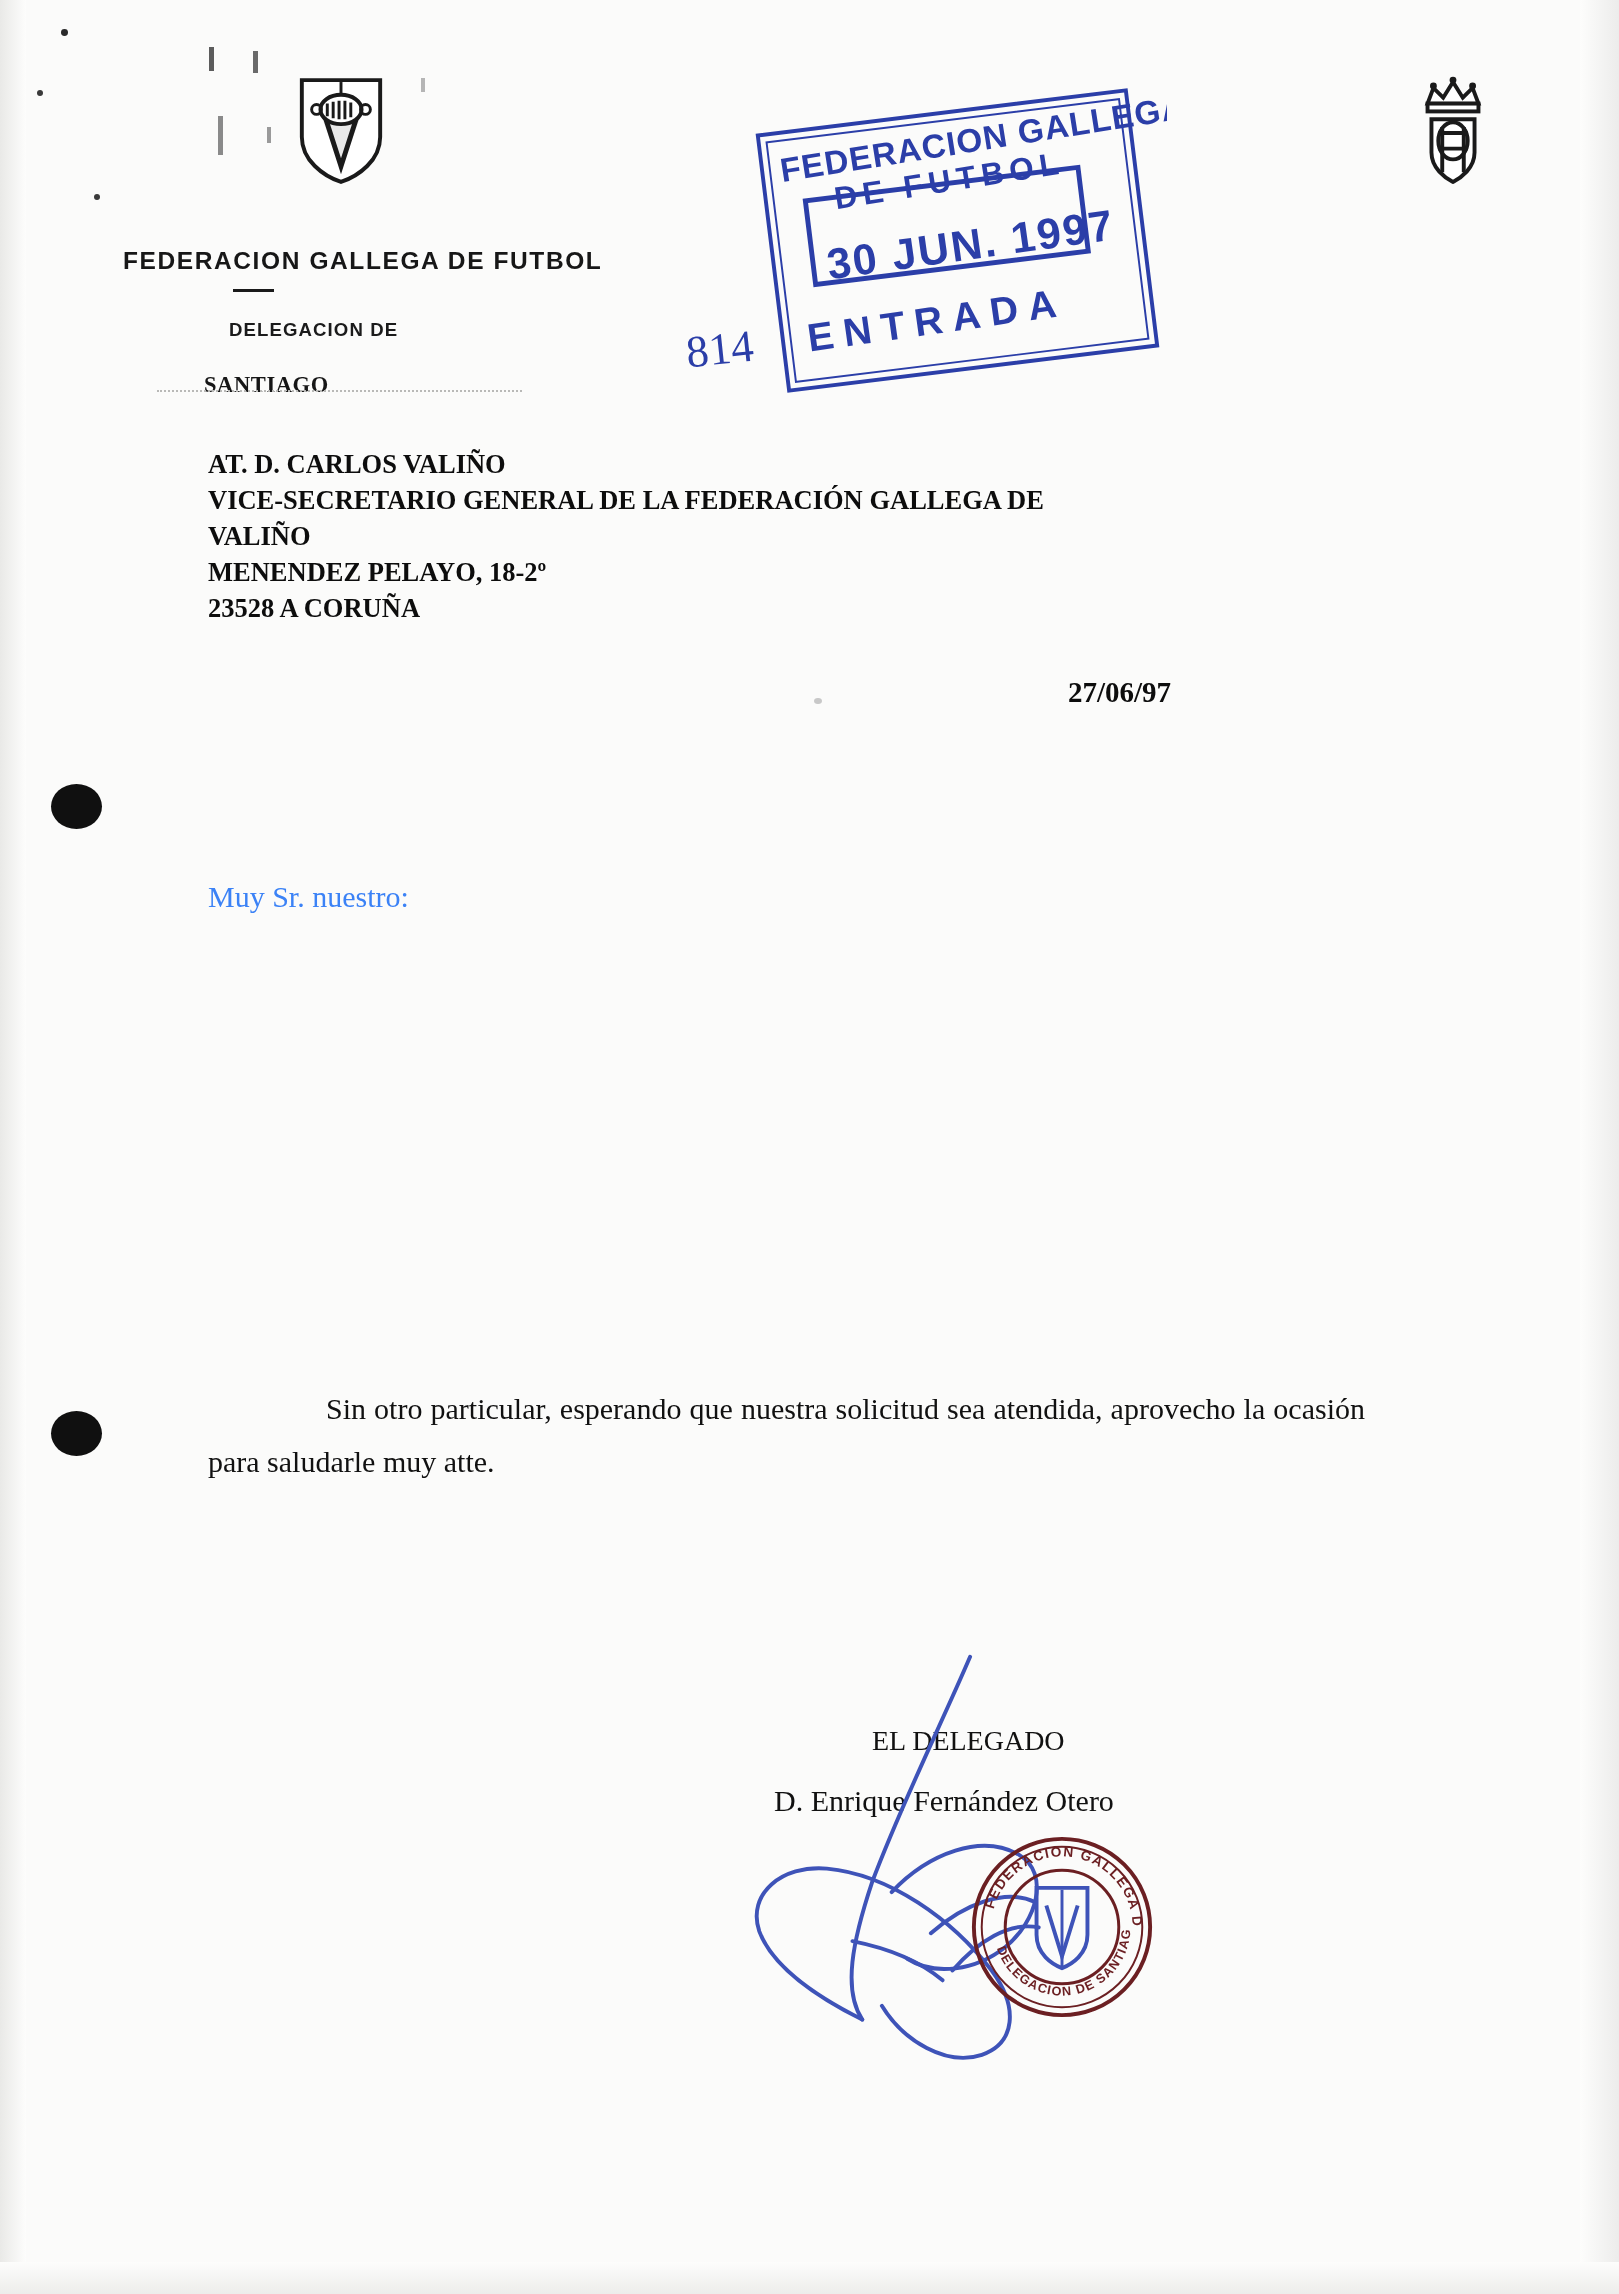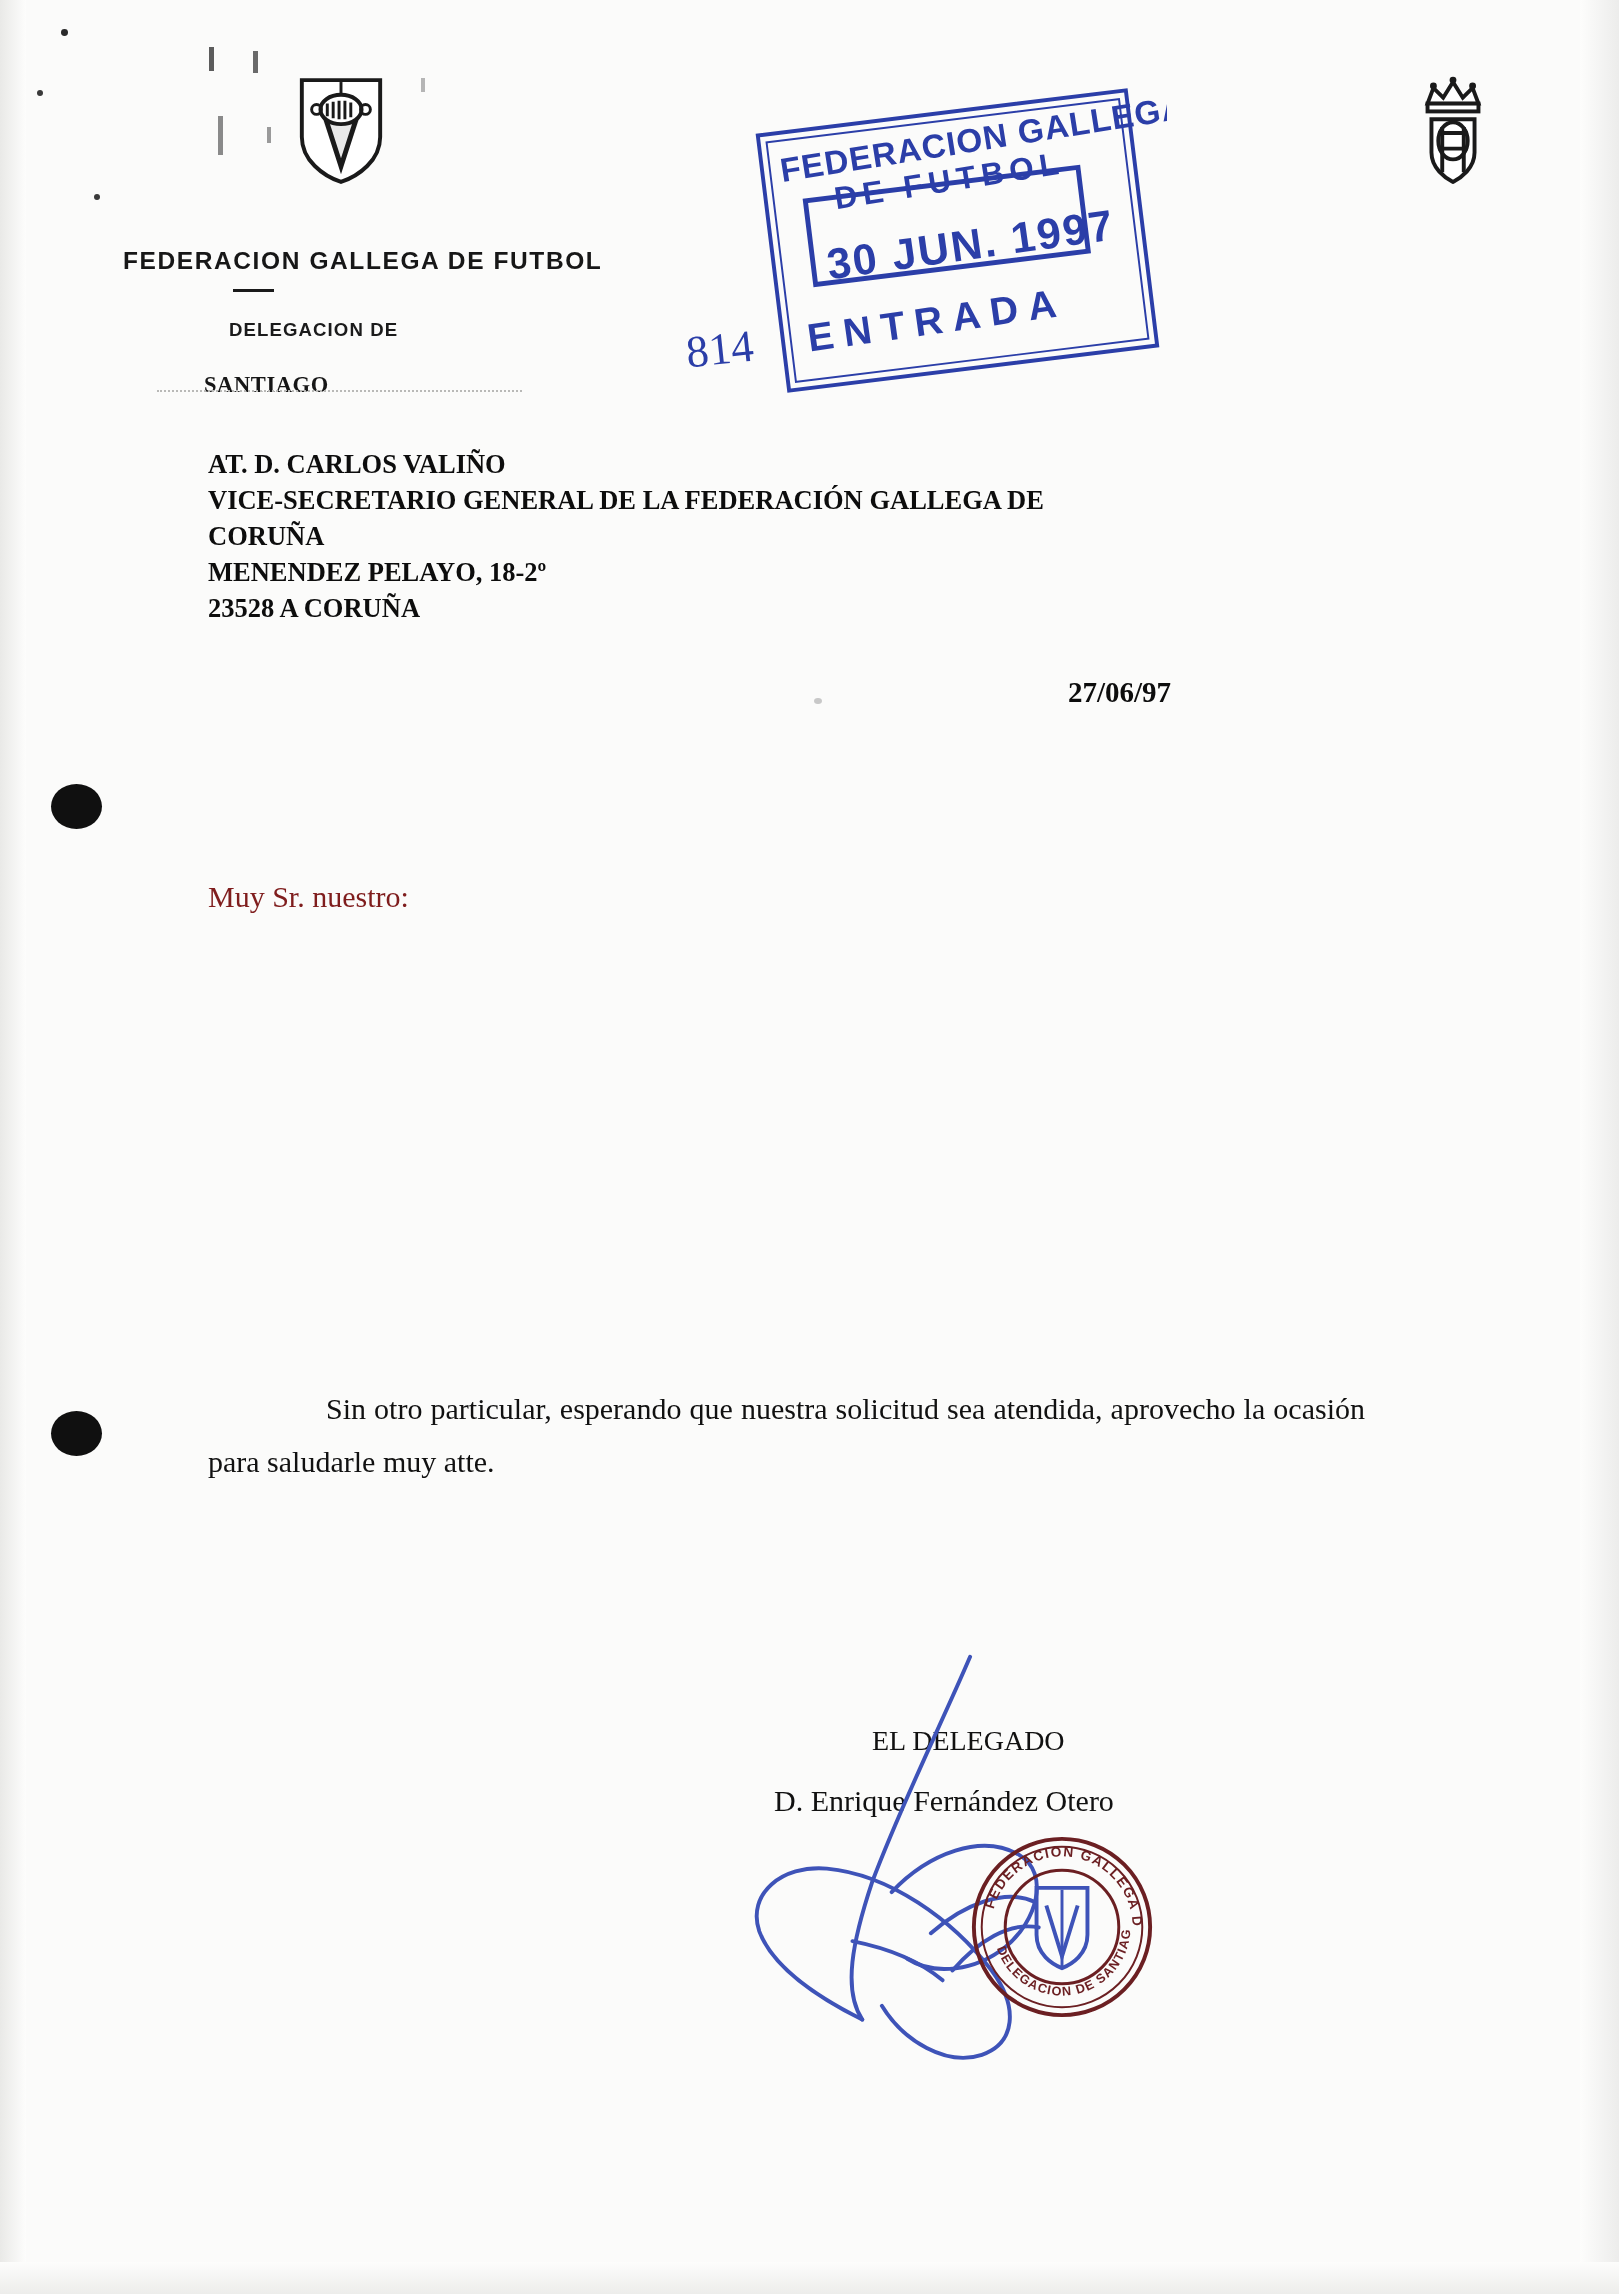--- a/index.html
+++ b/index.html
@@ -131,21 +131,21 @@
     font-size: 29px;
     color: #0d0d0d;
   }
 
   
   .salutation {
     position: absolute;
     left: 208px;
     top: 880px;
     font-size: 30px;
-    color: #7f1d1d;
+    color: #3b82f6;
   }
   .para {
     position: absolute;
     left: 208px;
     width: 1157px;
     font-size: 30px;
     line-height: 53px;
     color: #111;
     text-align: justify;
   }
@@ -302,21 +302,21 @@
   </div>
 
   <div class="stamp-num">814</div>
 
   <div class="hole-1"></div>
   <div class="hole-2"></div>
 
   <div class="addressee">
     <div>AT. D. CARLOS VALIÑO</div>
     <div>VICE-SECRETARIO GENERAL DE LA FEDERACIÓN GALLEGA DE</div>
-    <div>CORUÑA</div>
+    <div>VALIÑO</div>
     <div>MENENDEZ PELAYO, 18-2º</div>
     <div>23528 A CORUÑA</div>
   </div>
 
   <div class="doc-date">27/06/97</div>
 
   <div class="salutation">Muy Sr. nuestro:</div>
 
 
   <div class="para" id="para2" style="text-indent:118px;">Sin otro particular, esperando que nuestra solicitud sea atendida, aprovecho la ocasión para saludarle muy atte.</div>

